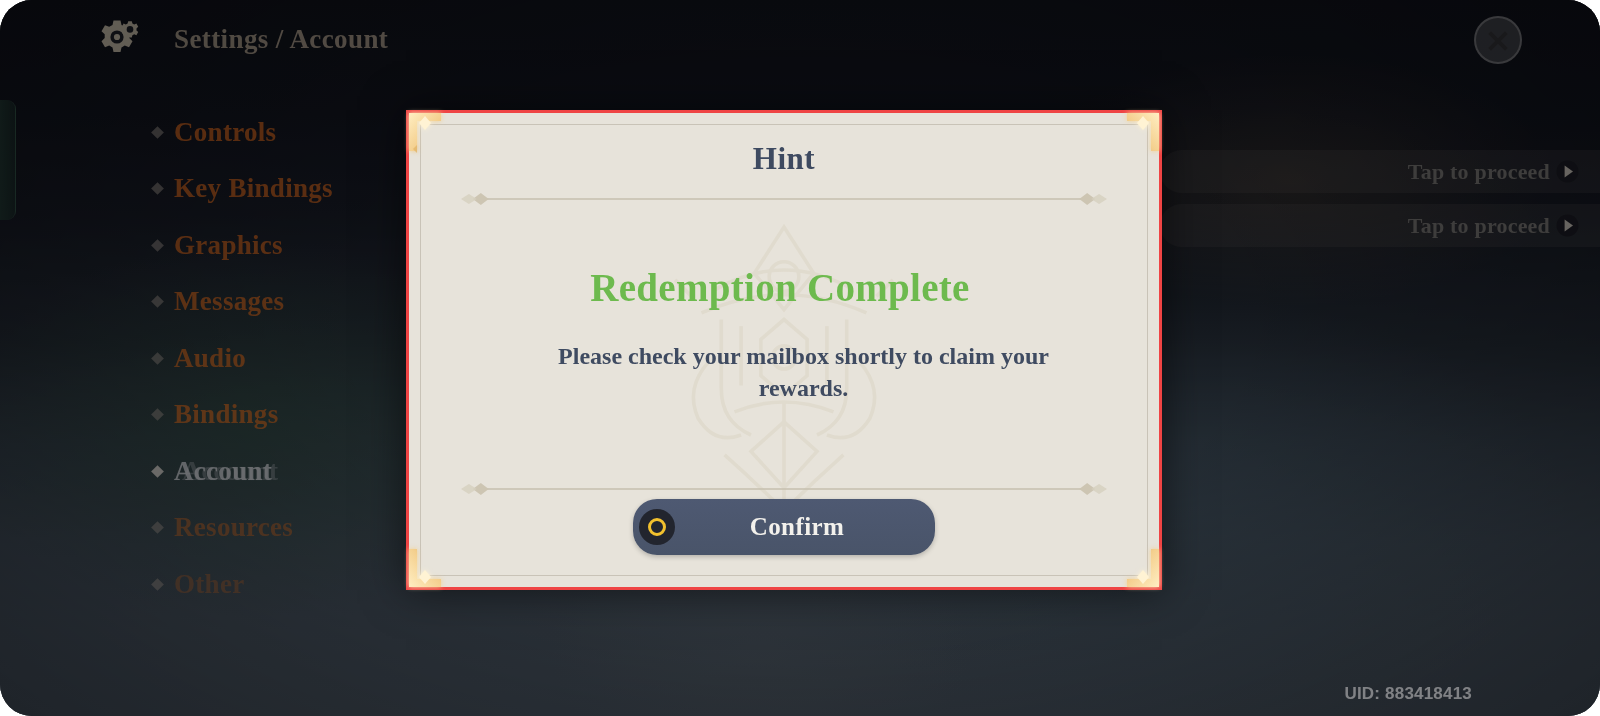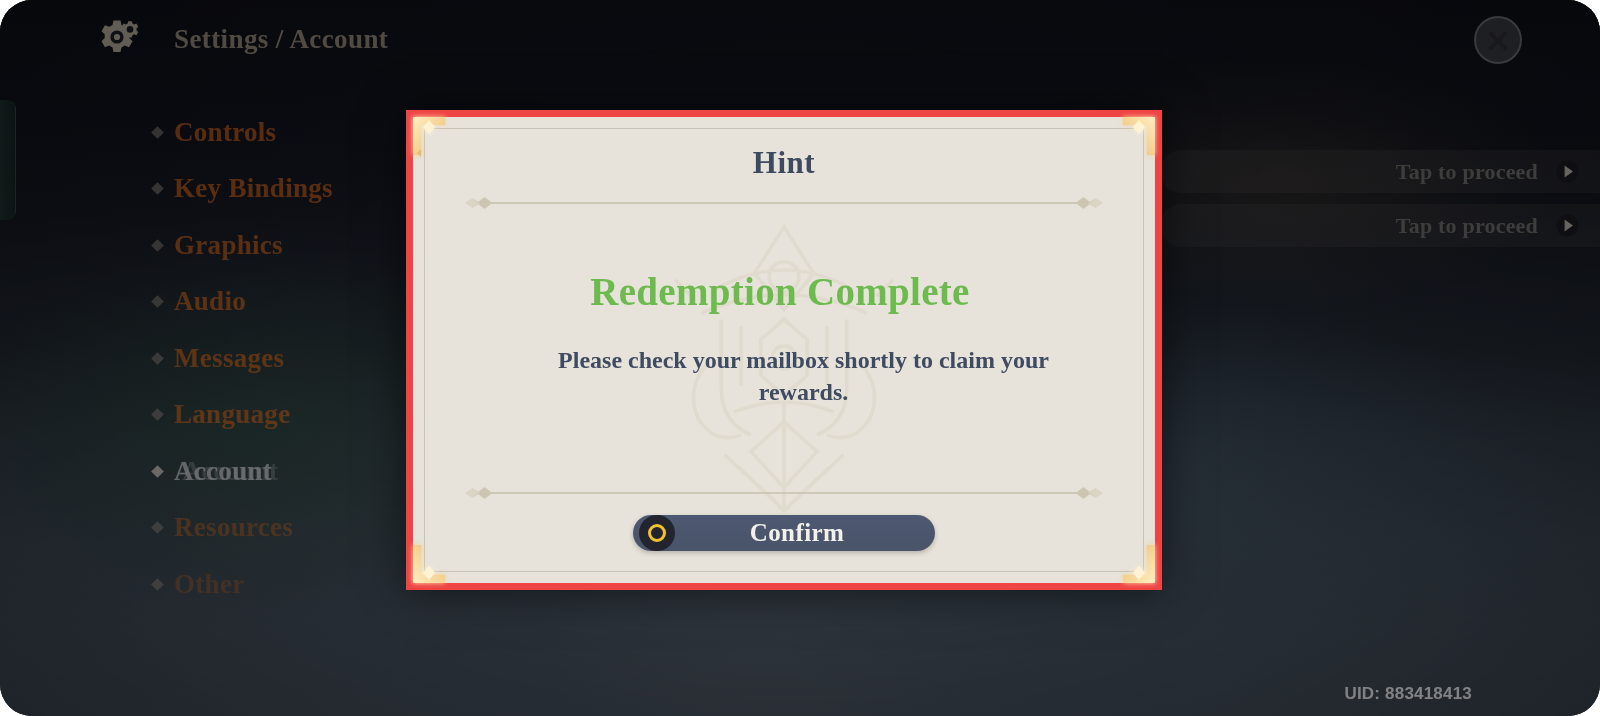--- a/index.html
+++ b/index.html
@@ -167,21 +167,21 @@
   }
   .action-row {
     position: relative;
     height: 43px;
     margin-bottom: 11px;
     border-radius: 22px 0 0 22px;
     background: rgba(128,124,114,0.13);
     display: flex;
     align-items: center;
     justify-content: flex-end;
-    padding-right: 34px;
+    padding-right: 22px;
   }
   .action-label {
     font-size: 22px;
     font-weight: 700;
     color: #6d6b66;
     letter-spacing: 0.2px;
     margin-right: 28px;
     white-space: nowrap;
   }
   .arrow-icon {
@@ -207,21 +207,21 @@
     inset: 0;
     background: rgba(6,7,10,0.46);
   }
 
   
   .dialog {
     position: absolute;
     left: 406px; top: 110px;
     width: 756px; height: 480px;
     background: #e7e3da;
-    border: 7px solid #ef4444;
+    border: 3px solid #ef4444;
     box-shadow: 0 0 40px rgba(0,0,0,0.55);
   }
   .dialog-inner-frame {
     position: absolute;
     inset: 11px;
     border: 1px solid rgba(164,156,140,0.45);
     pointer-events: none;
   }
   .dialog-watermark {
     position: absolute;
@@ -282,21 +282,21 @@
     color: #3f4b61;
     margin-left: 39px;
   }
 
   
   .confirm-button {
     position: absolute;
     left: 50%;
     bottom: 32px;
     transform: translateX(-50%);
-    width: 302px; height: 36px;
+    width: 302px; height: 56px;
     border-radius: 24px;
     background: linear-gradient(to bottom, #4e5972, #495469);
     border: none;
     display: flex;
     align-items: center;
     box-shadow: 0 2px 5px rgba(0,0,0,0.22);
     cursor: pointer;
   }
   .confirm-key {
     position: absolute;
@@ -370,29 +370,29 @@
     <div class="nav-item" data-state="normal" data-dim="0">
       <span class="nav-diamond"></span>
       <span class="nav-label">Key Bindings</span>
     </div>
     <div class="nav-item" data-state="normal" data-dim="0">
       <span class="nav-diamond"></span>
       <span class="nav-label">Graphics</span>
     </div>
     <div class="nav-item" data-state="normal" data-dim="0">
       <span class="nav-diamond"></span>
+      <span class="nav-label">Messages</span>
+    </div>
+    <div class="nav-item" data-state="normal" data-dim="0">
+      <span class="nav-diamond"></span>
       <span class="nav-label">Audio</span>
     </div>
     <div class="nav-item" data-state="normal" data-dim="0">
       <span class="nav-diamond"></span>
-      <span class="nav-label">Messages</span>
-    </div>
-    <div class="nav-item" data-state="normal" data-dim="0">
-      <span class="nav-diamond"></span>
-      <span class="nav-label">Language</span>
+      <span class="nav-label">Bindings</span>
     </div>
     <div class="nav-item" data-state="selected" data-dim="0">
       <span class="nav-diamond"></span>
       <span class="nav-ghost">Account</span>
       <span class="nav-label">Account</span>
     </div>
     <div class="nav-item" data-state="normal" data-dim="1">
       <span class="nav-diamond"></span>
       <span class="nav-label">Resources</span>
     </div>

